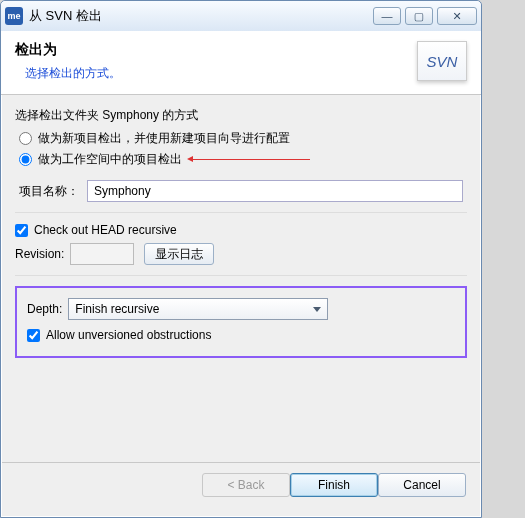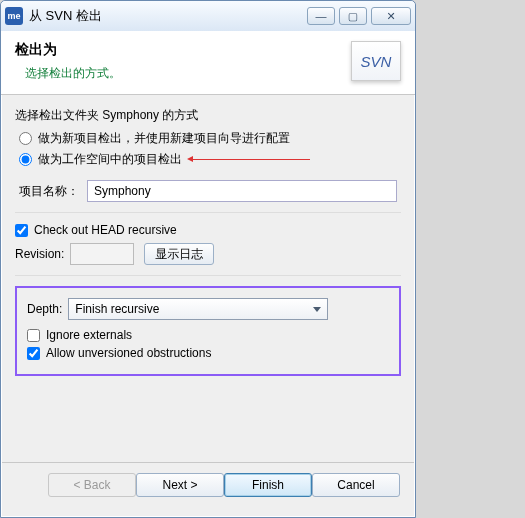--- a/index.html
+++ b/index.html
@@ -1,26 +1,26 @@
 <!DOCTYPE html>
 <html><head>
 <meta charset="utf-8">
 <style>
 * { box-sizing: border-box; margin: 0; padding: 0; font-family: "Microsoft YaHei", "Segoe UI", Tahoma, sans-serif; font-size: 12px; }
 body { background: #d8d8d8; width: 525px; height: 518px; overflow: hidden; }
-.window { width: 416px; height: 518px; background: #efefef; border: 1px solid #6a8ab0; box-shadow: inset 0 0 0 1px #fff; border-radius: 5px 5px 0 0; }
+.window { width: 482px; height: 518px; background: #efefef; border: 1px solid #6a8ab0; box-shadow: inset 0 0 0 1px #fff; border-radius: 5px 5px 0 0; }
 .titlebar { height: 30px; background: linear-gradient(#f7fbff,#dbe7f5); display:flex; align-items:center; padding: 0 4px; border-radius: 5px 5px 0 0; }
 .app-icon { width:18px; height:18px; background:#2a5fae; color:#fff; font-size:9px; font-weight:bold; display:flex; align-items:center; justify-content:center; border-radius:3px; margin-right:6px;}
 .title-text { flex:1; color:#000; font-size:13px;}
 .win-btn { width:28px; height:18px; border:1px solid #8aa4be; border-radius:3px; background:linear-gradient(#fcfdff,#d8e4f0); margin-left:4px; display:flex; align-items:center; justify-content:center; color:#39506a; font-size:11px; }
 .win-btn.close{ width:40px; }
 .header { background:#fff; border-bottom:1px solid #c8c8c8; padding:10px 14px 12px; display:flex; }
 .header-left{flex:1;}
 .header-title{font-size:14px; font-weight:bold; margin-bottom:6px;}
-.header-sub{font-size:12px; color:#15803d; padding-left:10px;}
+.header-sub{font-size:12px; color:#1d4ed8; padding-left:10px;}
 .svn-logo{ width:50px; height:40px; border:1px solid #ccc; box-shadow:0 2px 4px rgba(0,0,0,0.2); display:flex; align-items:center; justify-content:center; font-weight:normal; font-style:italic; color:#3b5fa5; font-size:15px; background:linear-gradient(#fff,#f0f3f8);}
 .content{ padding:12px 14px; }
 .section-label{margin-bottom:6px;}
 .radio-row{display:flex; align-items:center; margin:4px 0 4px 4px; }
 .radio-row input{margin-right:6px;}
 .arrow{ display:inline-block; width:120px; height:1px; background:#d33; position:relative; margin-left:8px;}
 .arrow::before{content:""; position:absolute; left:-6px; top:-3px; border:3px solid transparent; border-right:6px solid #d33;}
 .field-row{display:flex; align-items:center; margin:12px 4px 10px;}
 .field-label{margin-right:8px;}
 .text-input{ flex:1; height:22px; border:1px solid #aac; background:#fff; padding:0 6px; font-size:12px;}
@@ -97,29 +97,24 @@
 
     <div class="group">
       <div class="depth-row">
         <span class="depth-label">Depth:</span>
         <div class="dropdown">
           <span>Finish recursive</span>
           <span class="dd-arrow"></span>
         </div>
       </div>
       <label class="chk-row">
-        <input type="checkbox" style="">
-        <span>Ignore externals</span>
-      </label>
-      <label class="chk-row">
         <input type="checkbox" checked="" style="">
         <span>Allow unversioned obstructions</span>
       </label>
     </div>
   </div>
 
   <div class="buttonbar">
     <button class="nav-btn disabled">&lt; Back</button>
-    <button class="nav-btn">Next &gt;</button>
     <button class="nav-btn primary">Finish</button>
     <button class="nav-btn">Cancel</button>
   </div>
 </div>
 
 </body></html>

